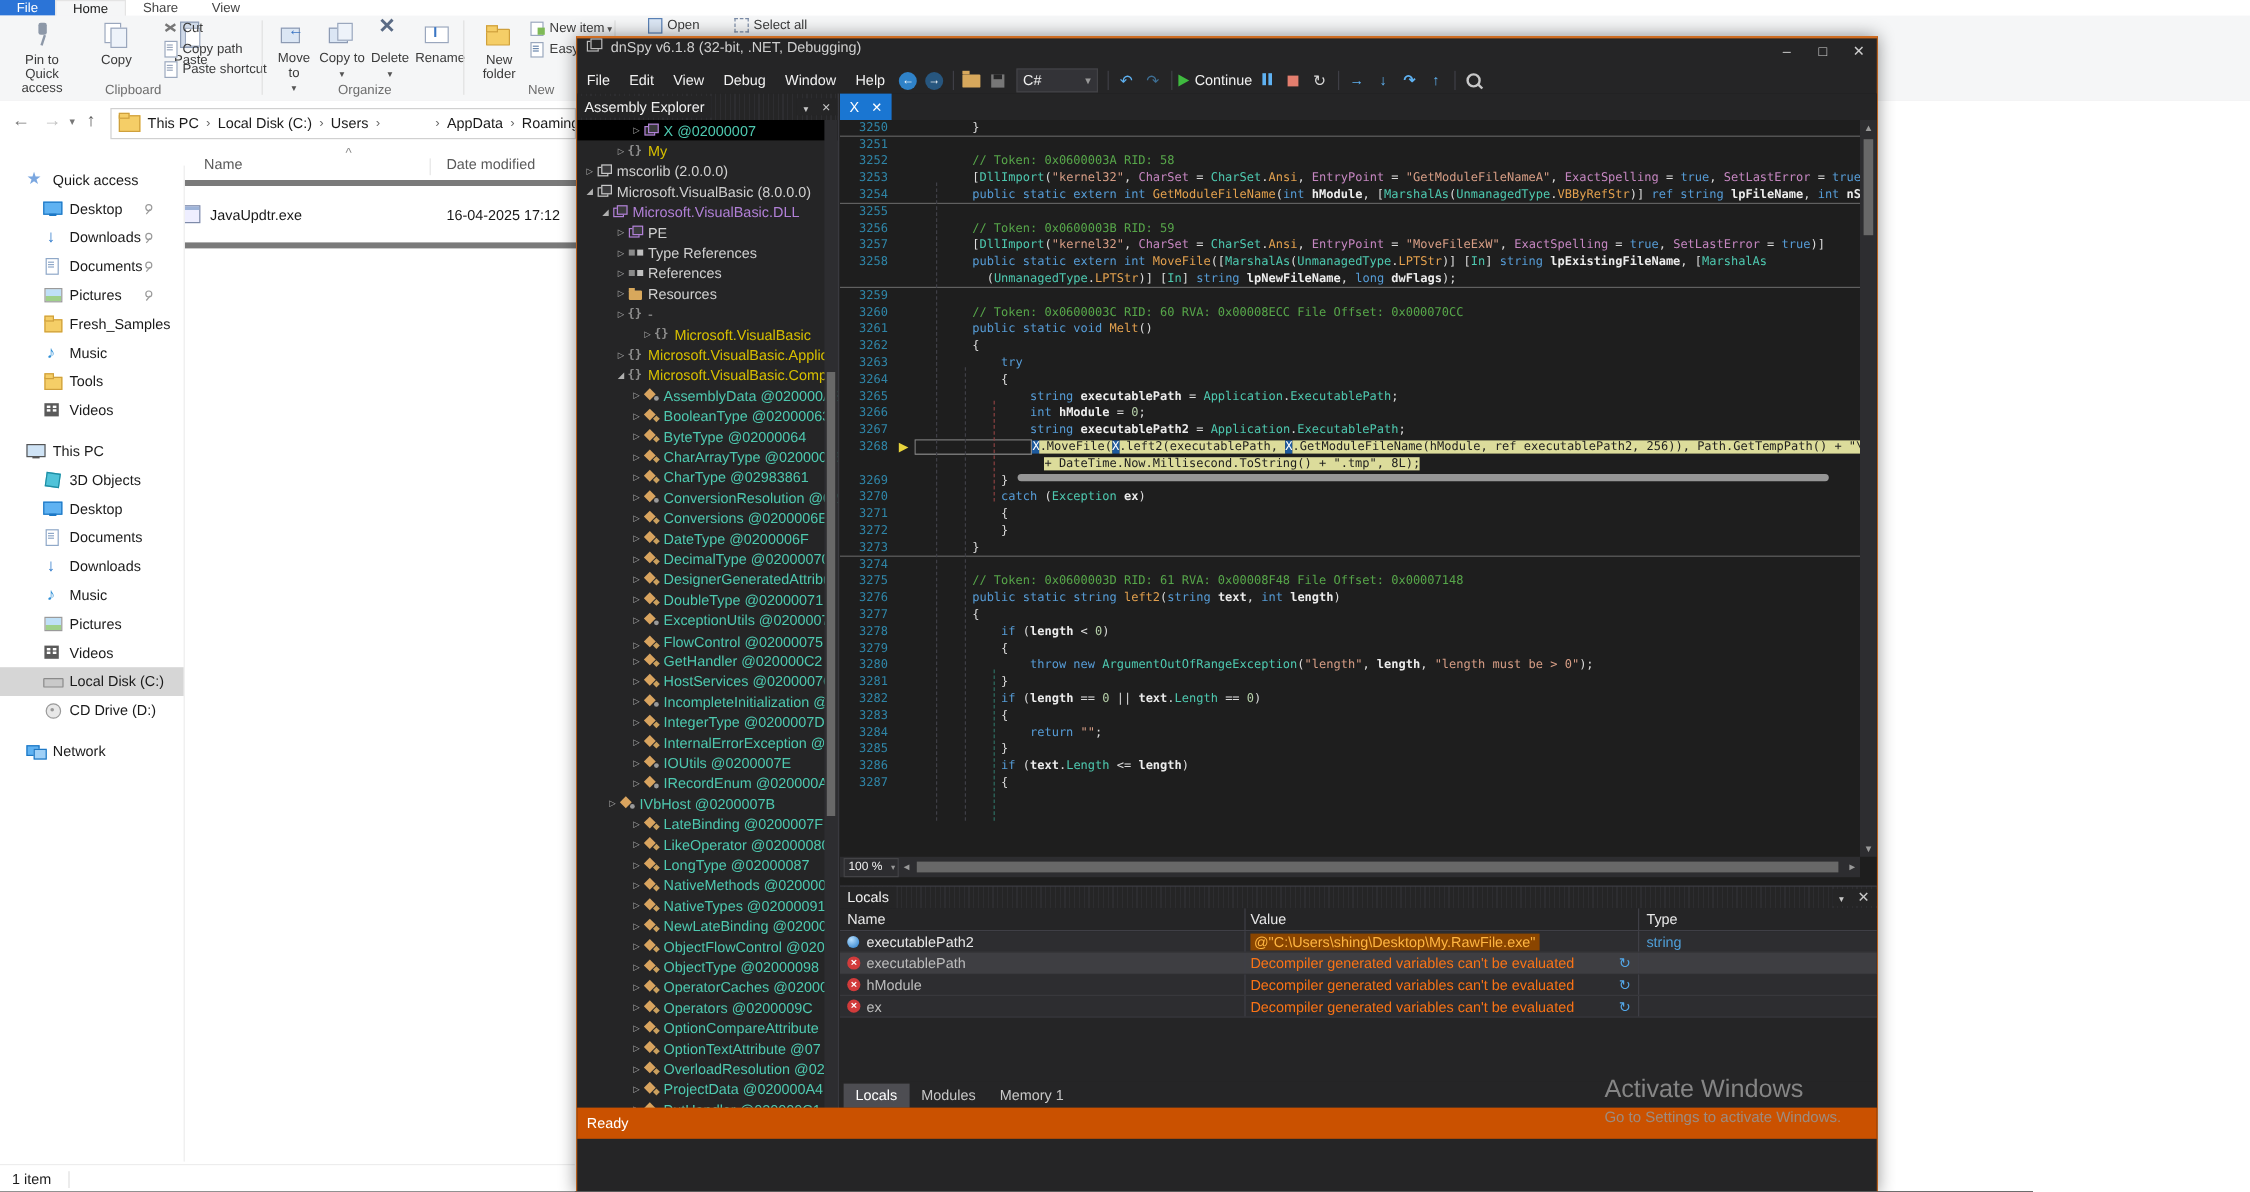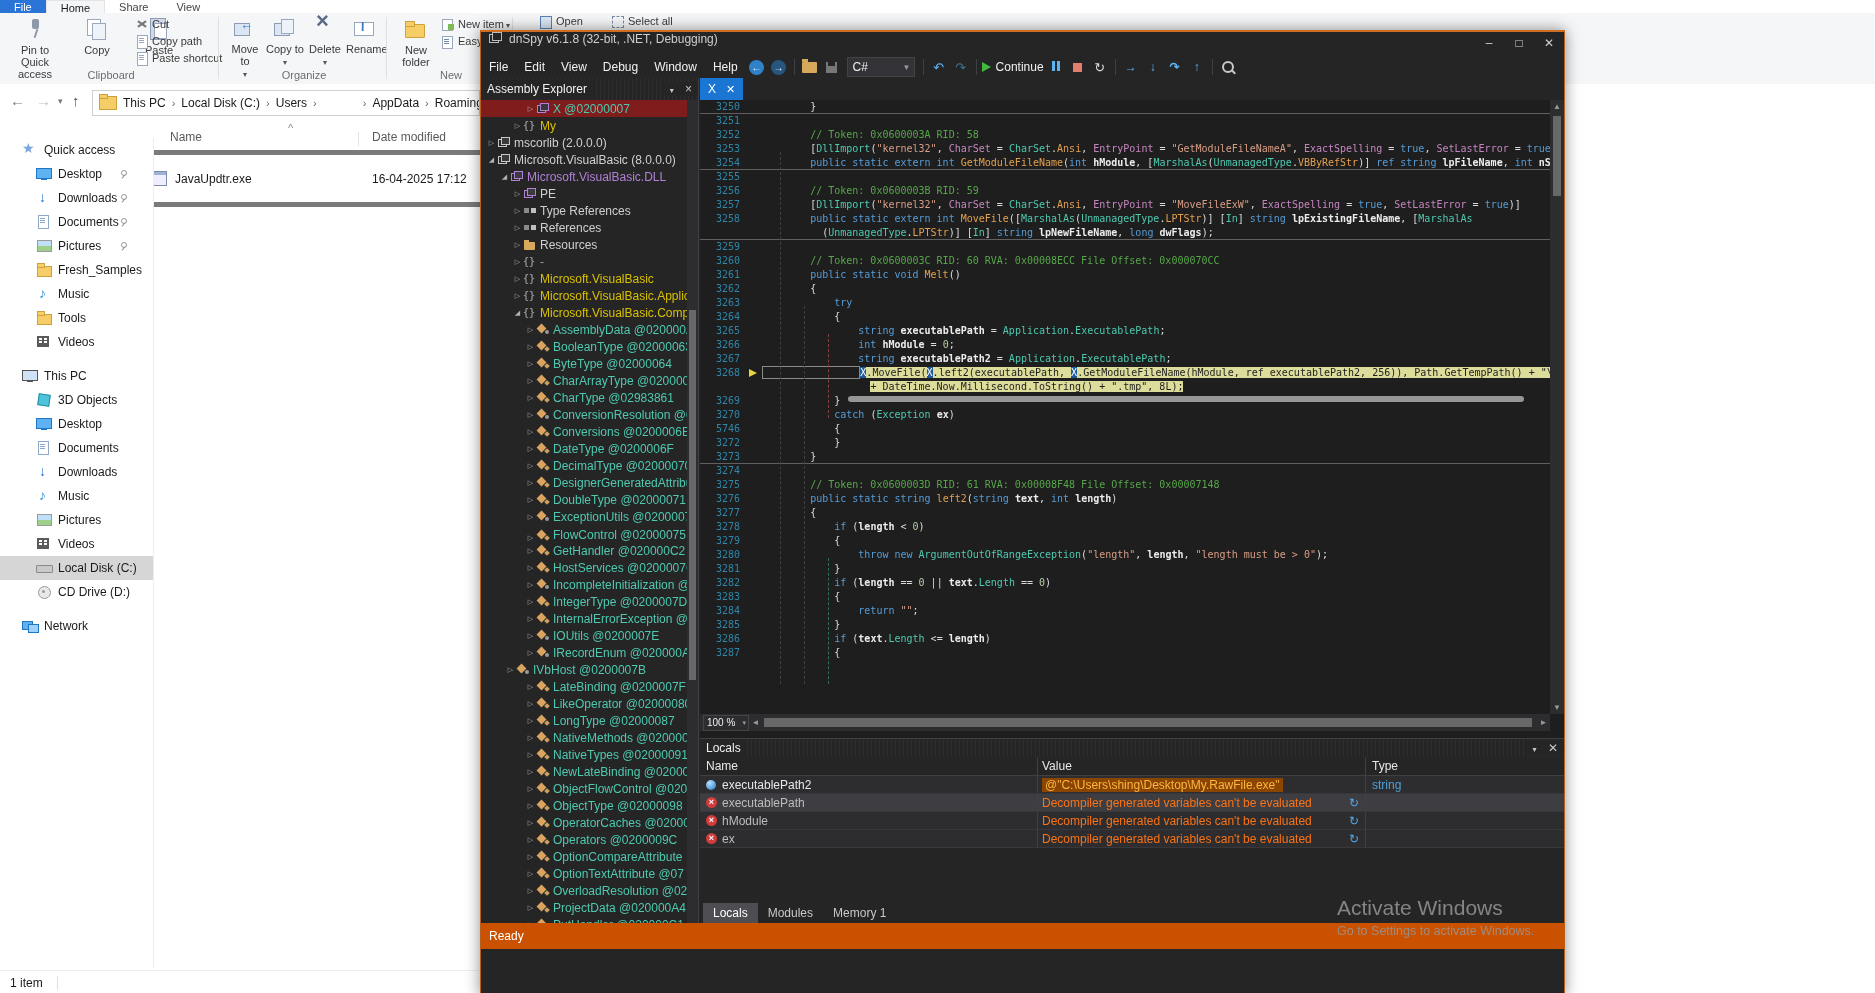--- a/index.html
+++ b/index.html
@@ -125,21 +125,21 @@
   .g-step{color:#5fb2f2;font-weight:bold;font-size:12px}
   .g-search{width:8px;height:8px;border:2px solid #c8c8c8;border-radius:50%;position:relative}
   .g-search::after{content:"";position:absolute;left:7px;top:8px;width:5px;height:2px;background:#c8c8c8;transform:rotate(45deg)}
   
   #dn-treepanel{left:0;top:46px;width:217px;height:869px;background:#252526;border-right:1px solid #3f3f46;overflow:hidden}
   #dn-treehead{height:22px;display:flex;align-items:center;color:#f1f1f1;
     background:repeating-linear-gradient(90deg,#252526 0 3px,#2d2d30 3px 4px)}
   #dn-treehead .tt{background:#252526;padding:2px 6px 2px 6px}
   #dn-tree{position:absolute;left:0;top:22px;width:217px;height:833px;overflow:hidden}
   .trow{height:17px;display:flex;align-items:center;white-space:nowrap;overflow:hidden}
-  .trow.sel{background:#7f1d1d}
+  .trow.sel{background:#000000}
   .texp{width:11px;flex:none;text-align:center;color:#b0b0b0;font-size:7px}
   .tlab{margin-left:3px}
   .c-teal{color:#4ec9b0}.c-yel{color:#d8c000}.c-wht{color:#d0d0d0}.c-pur{color:#b180d7}.c-gry{color:#9a9a9a}
   .ti{display:inline-block;width:14px;height:13px;position:relative;flex:none}
   .ti-asm::before,.ti-mod::before,.ti-xcls::before{content:"";position:absolute;left:1px;top:3px;width:7px;height:6px;border:1px solid #c8c8c8;background:#2a2a2b}
   .ti-asm::after,.ti-mod::after,.ti-xcls::after{content:"";position:absolute;left:4px;top:1px;width:7px;height:6px;border:1px solid #c8c8c8;background:#3a3a3c}
   .ti-mod::before,.ti-mod::after,.ti-xcls::before,.ti-xcls::after,.ti-pe::before,.ti-pe::after{border-color:#b180d7}
   .ti-pe::before{content:"";position:absolute;left:1px;top:3px;width:7px;height:6px;border:1px solid #b180d7;background:#2a2a2b}
   .ti-pe::after{content:"";position:absolute;left:4px;top:1px;width:7px;height:6px;border:1px solid #b180d7;background:#3a3a3c}
   .ti-ns::before{content:"{}";position:absolute;left:0;top:0;color:#8f8f8f;font:bold 10px/13px "DejaVu Sans Mono",monospace}
@@ -517,21 +517,21 @@
           <div class="trow" style="padding-left: 31px;">
             <span class="texp">▷</span>
             <span class="ti ti-fol"></span>
             <span class="tlab c-wht">Resources</span>
           </div>
           <div class="trow" style="padding-left: 31px;">
             <span class="texp">▷</span>
             <span class="ti ti-ns"></span>
             <span class="tlab c-gry">-</span>
           </div>
-          <div class="trow" style="padding-left: 31px;">
+          <div class="trow" style="padding-left: 31px; margin-left: 22px;">
             <span class="texp">▷</span>
             <span class="ti ti-ns"></span>
             <span class="tlab c-yel">Microsoft.VisualBasic</span>
           </div>
           <div class="trow" style="padding-left: 31px;">
             <span class="texp">▷</span>
             <span class="ti ti-ns"></span>
             <span class="tlab c-yel">Microsoft.VisualBasic.Applica</span>
           </div>
           <div class="trow" style="padding-left: 31px;">
@@ -856,21 +856,21 @@
               <span class="lnum">3269</span>
               <span class="gut"></span>
               <span class="ctext"><span class="p">            }</span><span class="graybar"></span></span>
             </div>
             <div class="crow">
               <span class="lnum">3270</span>
               <span class="gut"></span>
               <span class="ctext"><span class="k">            catch</span><span class="p"> (</span><span class="t">Exception</span><span class="p"> </span><span class="pm">ex</span><span class="p">)</span></span>
             </div>
             <div class="crow">
-              <span class="lnum">5746</span>
+              <span class="lnum">3271</span>
               <span class="gut"></span>
               <span class="ctext"><span class="p">            {</span></span>
             </div>
             <div class="crow">
               <span class="lnum">3272</span>
               <span class="gut"></span>
               <span class="ctext"><span class="p">            }</span></span>
             </div>
             <div class="crow sep">
               <span class="lnum">3273</span>

